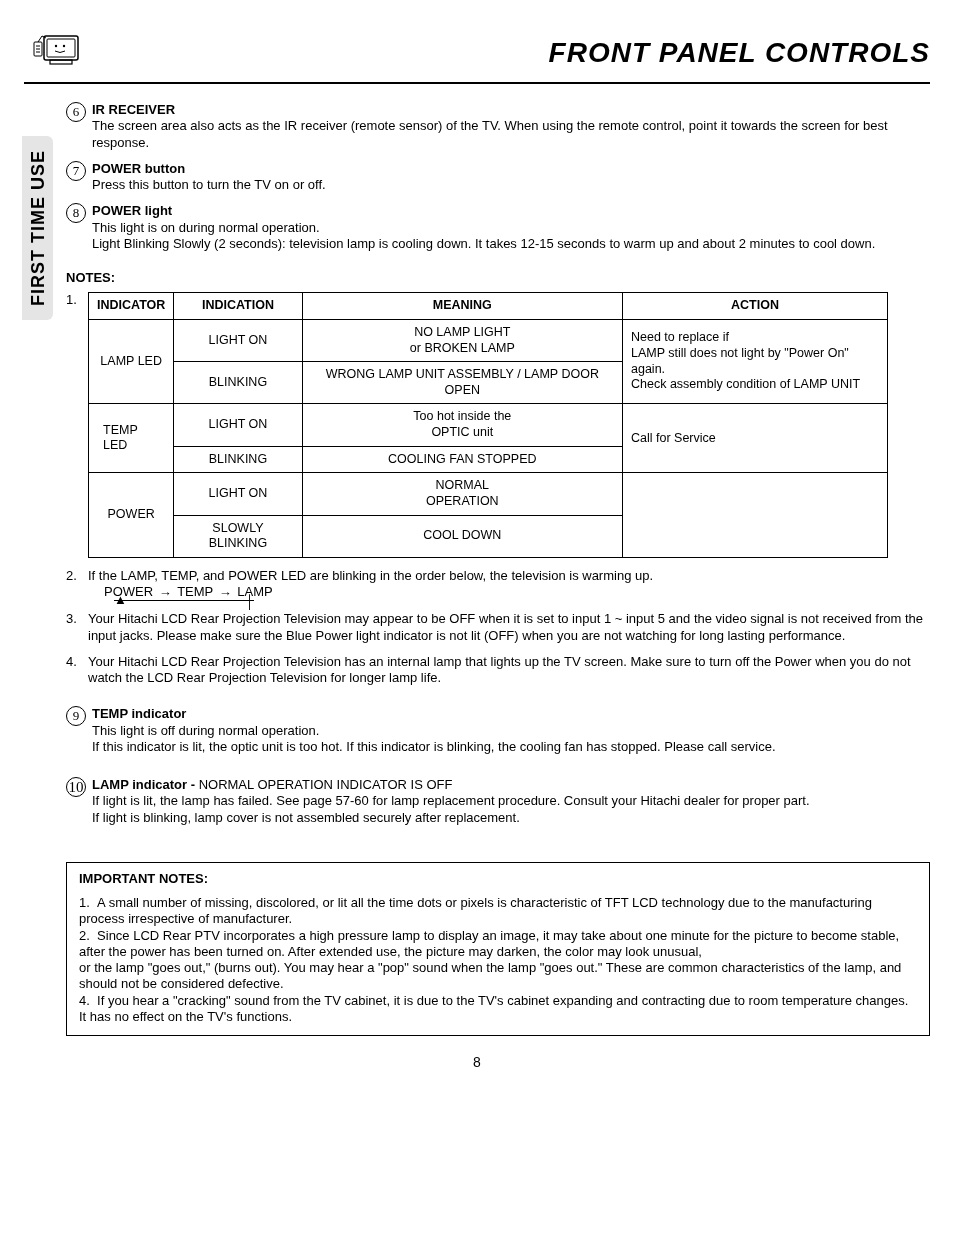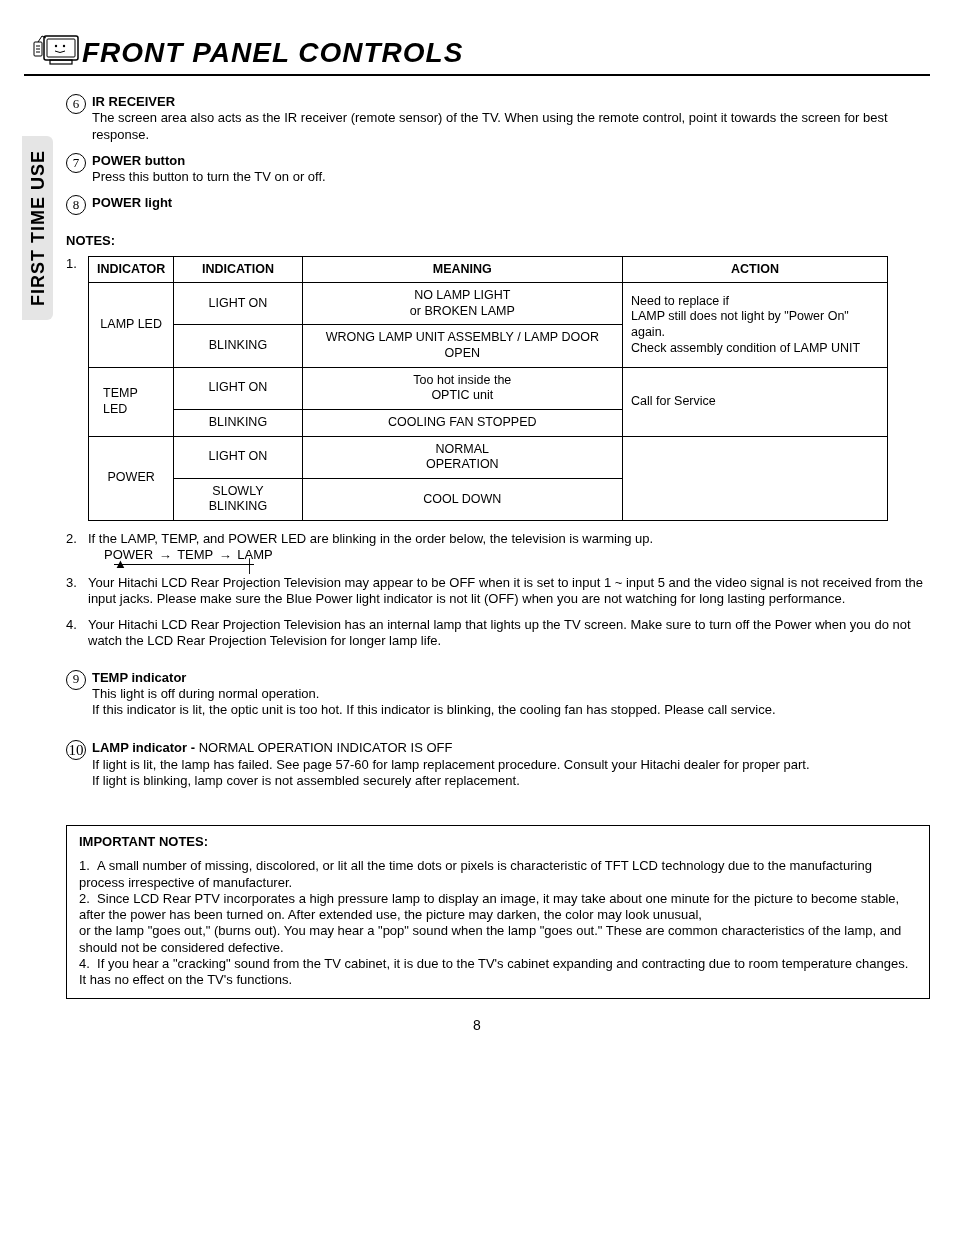--- a/index.html
+++ b/index.html
@@ -8,23 +8,24 @@
     color: #000;
     margin: 0;
     padding: 28px 24px 24px 24px;
     width: 954px;
     box-sizing: border-box;
     line-height: 1.25;
   }
   .header-row {
     display: flex;
     align-items: flex-end;
+    justify-content: space-between;
     border-bottom: 2px solid #000;
     margin-bottom: 18px;
-    padding-bottom: 6px;
+    padding-bottom: 14px;
     padding-left: 8px;
   }
   .header-icon svg { display:block; }
   .header-title {
     font-size: 28px;
     font-weight: bold;
     font-style: italic;
     letter-spacing: 1px;
     margin-bottom: -2px;
   }
@@ -126,20 +127,22 @@
     <div class="item-body">
       <span class="item-title">POWER button</span><br>
       <span>Press this button to turn the TV on or off.</span>
     </div>
   </div>
 
   <div class="item">
     <span class="circ">8</span>
     <div class="item-body">
       <span class="item-title">POWER light</span><br>
+      <span style="white-space:pre-line">This light is on during normal operation.
+Light Blinking Slowly (2 seconds):  television lamp is cooling down.  It takes 12-15 seconds to warm up and about 2 minutes to cool down.</span>
     </div>
   </div>
 
   <div class="notes-label">NOTES:</div>
 
   <div class="numlist">
     <div class="n">1.</div>
     <div class="t">
       <table class="ind">
         <tbody>

